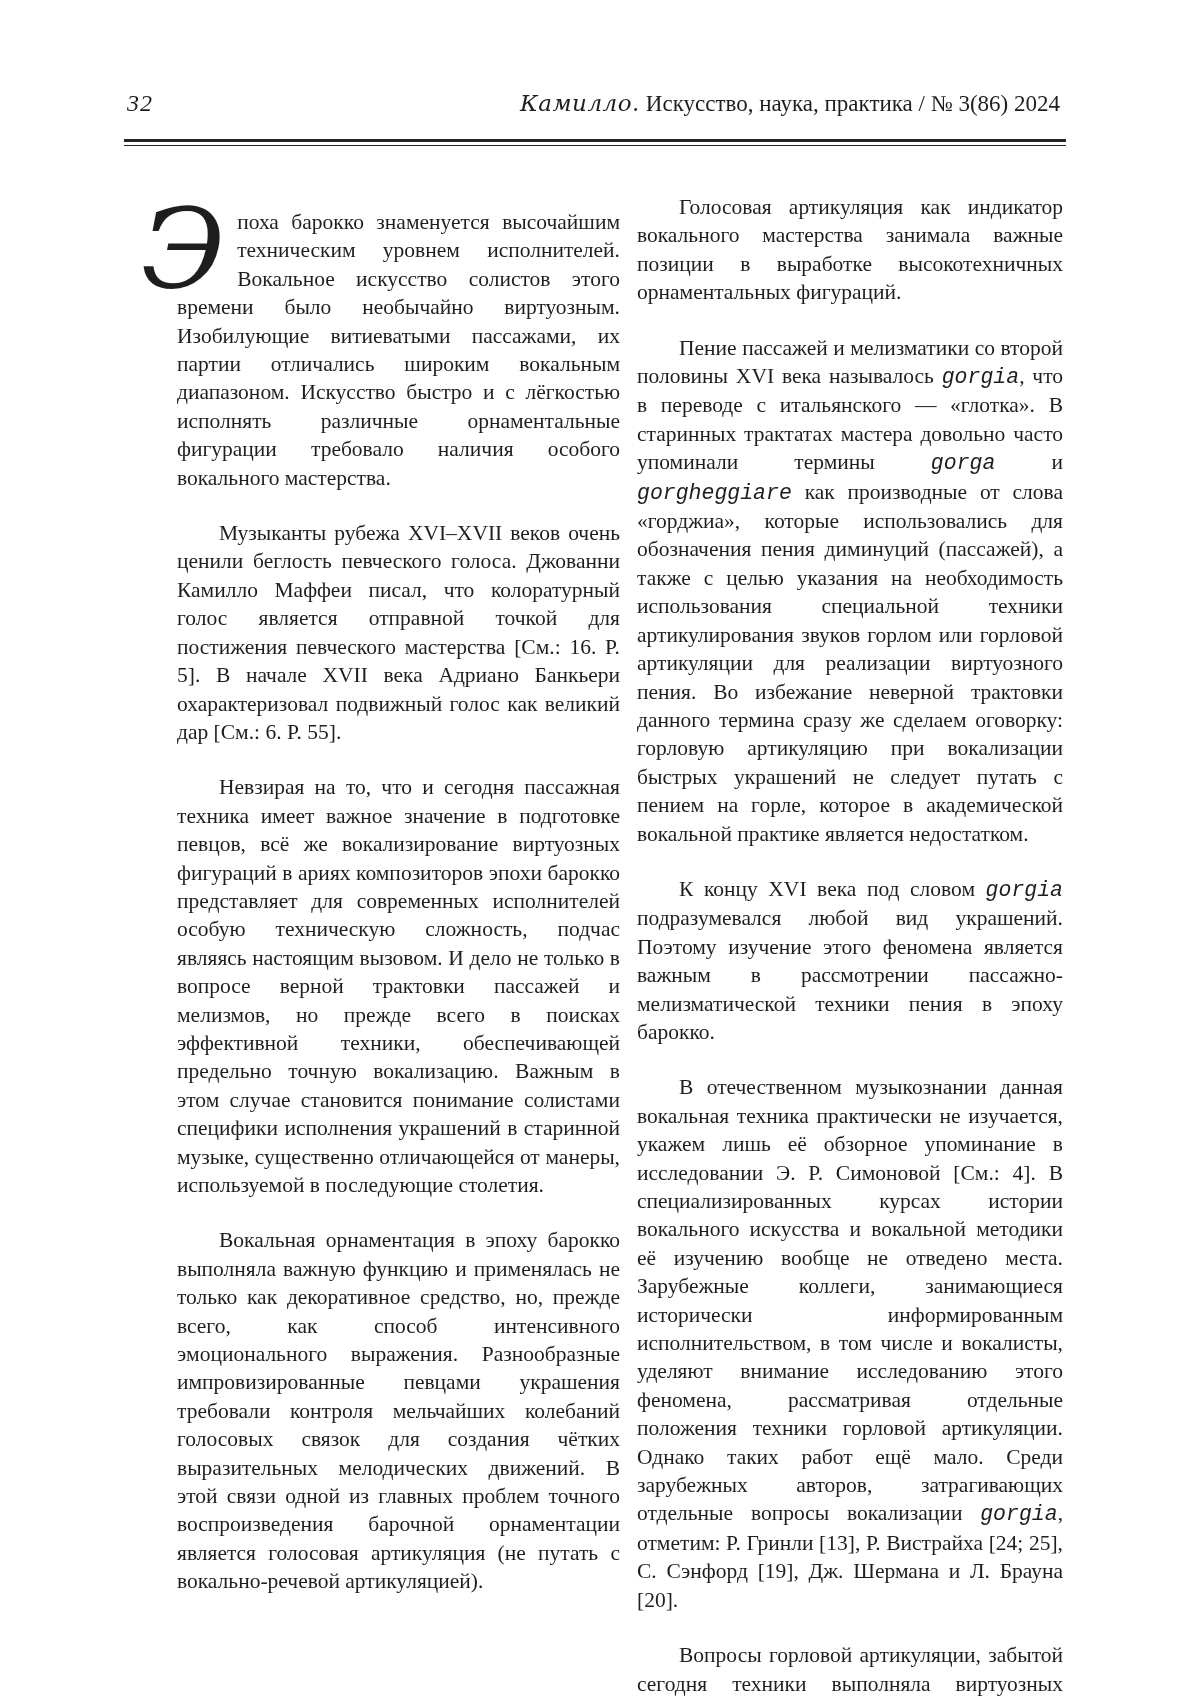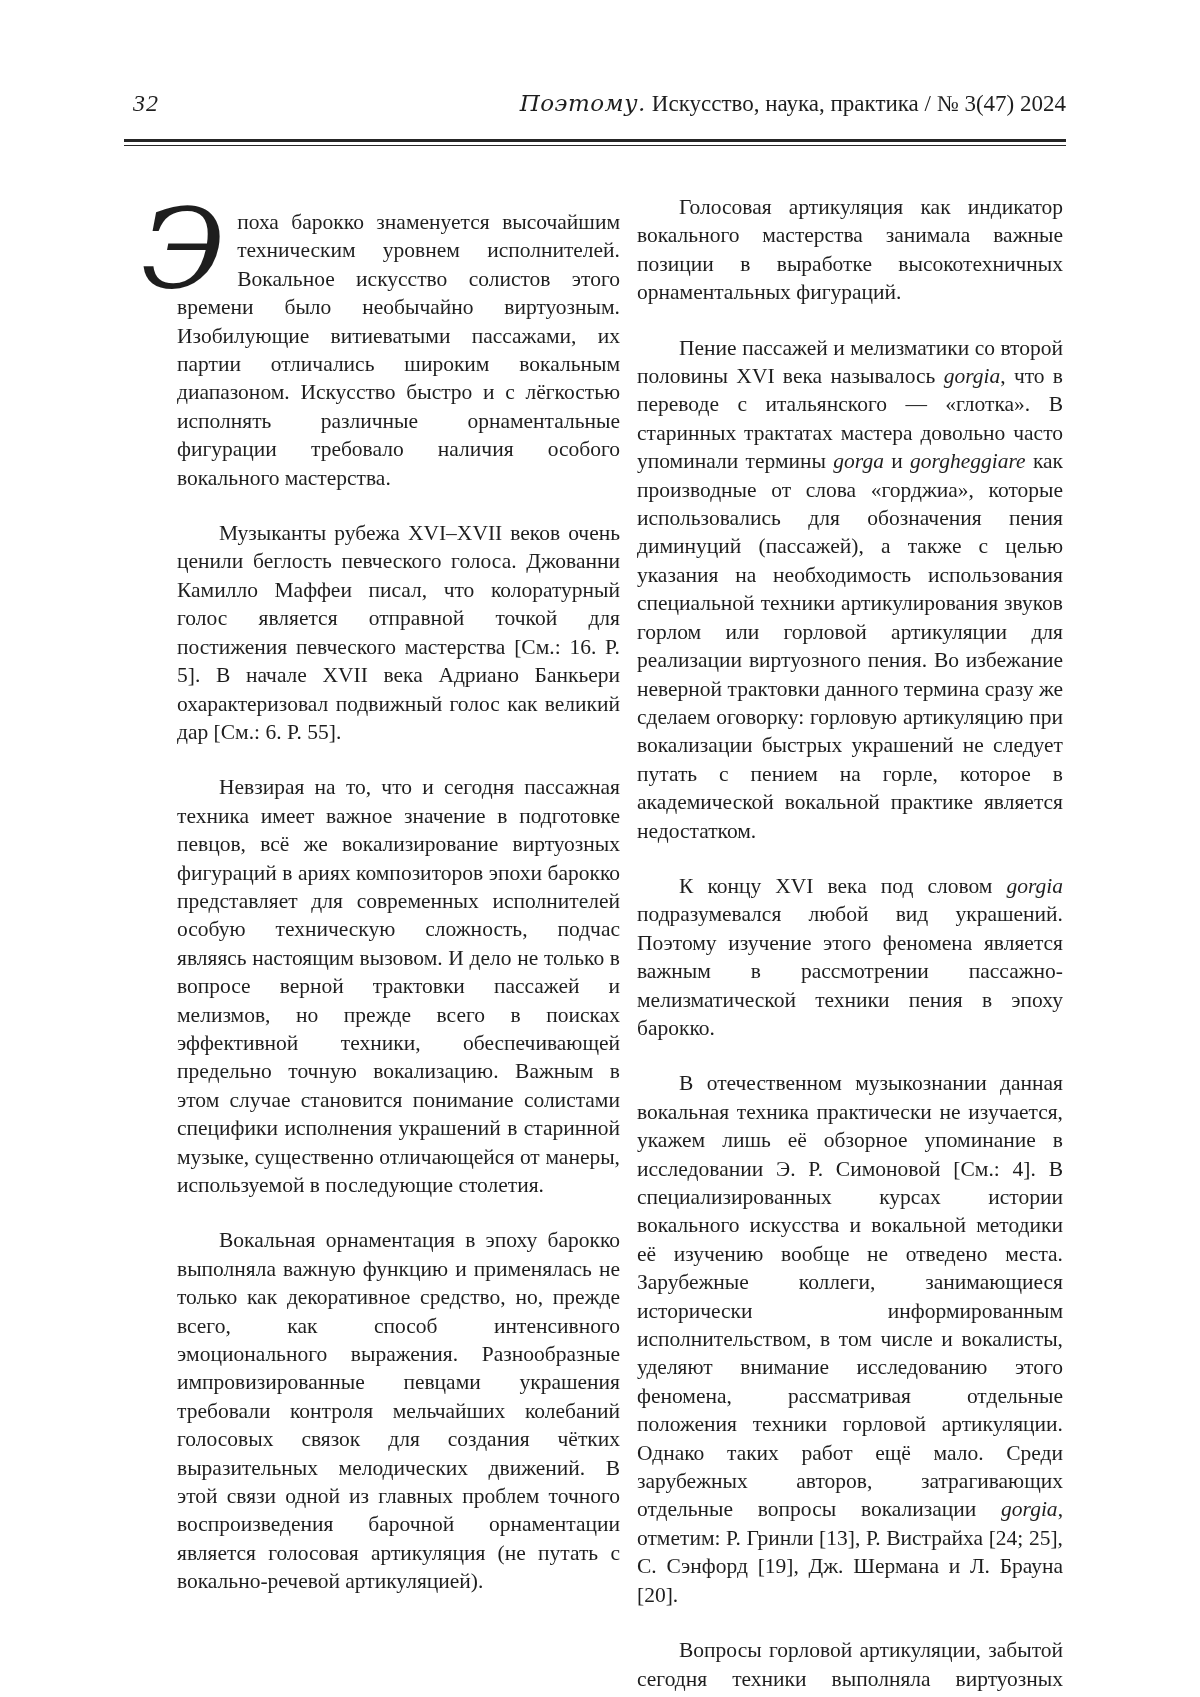--- a/index.html
+++ b/index.html
@@ -11,21 +11,21 @@
     width: 1200px;
     height: 1697px;
     position: relative;
     overflow: hidden;
     font-family: "Liberation Serif", serif;
     color: #1e1e1e;
     -webkit-font-smoothing: antialiased;
   }
   .page-header {
     position: absolute;
-    left: 133px;
+    left: 127px;
     top: 90px;
     width: 933px;
     display: flex;
     justify-content: space-between;
     align-items: flex-end;
     font-size: 23px;
   }
   .page-number {
     font-style: italic;
     font-size: 24px;
@@ -53,39 +53,39 @@
     position: absolute;
     text-align: justify;
     font-size: 21.5px;
     line-height: 28.4px;
     color: #1e1e1e;
   }
   .col-left  { left: 177px; top: 208px; width: 443px; }
   .col-right { left: 637px; top: 166px; width: 426px; }
   p.para { margin: 0; padding: 0; }
   p.indent { text-indent: 42px; margin-top: 27px; }
-  .it { font-style: italic; }
+  .it { font-style: italic; font-family: Liberation Mono, monospace; }
   .dropcap {
     float: left;
     font-family: "DejaVu Serif", serif;
     font-style: italic;
     font-weight: normal;
     font-size: 110px;
     line-height: 82px;
     height: 85px;
     margin: 0 12px 0 -36px;
   }
 </style>
 </head>
 <body>
 
 <header class="page-header">
   <span class="page-number">32</span>
   <span class="journal-line">
-    <span class="journal-name">Поэтому.</span><span>Искусство, наука, практика / № 3(47) 2024</span>
+    <span class="journal-name">Камилло.</span><span>Искусство, наука, практика / № 3(86) 2024</span>
   </span>
 </header>
 
 <div class="header-rule"></div>
 
 <div class="column col-left">
     <p class="para"><span class="dropcap">Э</span><span>поха барокко знаменуется высочайшим техническим уровнем исполнителей. Вокальное искусство солистов этого времени было необычайно виртуозным. Изобилующие витиеватыми пассажами, их партии отличались широким вокальным диапазоном. Искусство быстро и с лёгкостью исполнять различные орнаментальные фигурации требовало наличия особого вокального мастерства.</span></p>
     <p class="para indent"><span>Музыканты рубежа XVI–XVII веков очень ценили беглость певческого голоса. Джованни Камилло Маффеи писал, что колоратурный голос является отправной точкой для постижения певческого мастерства [См.: 16. P. 5]. В начале XVII века Адриано Банкьери охарактеризовал подвижный голос как великий дар [См.: 6. P. 55].</span></p>
     <p class="para indent"><span>Невзирая на то, что и сегодня пассажная техника имеет важное значение в подготовке певцов, всё же вокализирование виртуозных фигураций в ариях композиторов эпохи барокко представляет для современных исполнителей особую техническую сложность, подчас являясь настоящим вызовом. И дело не только в вопросе верной трактовки пассажей и мелизмов, но прежде всего в поисках эффективной техники, обеспечивающей предельно точную вокализацию. Важным в этом случае становится понимание солистами специфики исполнения украшений в старинной музыке, существенно отличающейся от манеры, используемой в последующие столетия.</span></p>
     <p class="para indent"><span>Вокальная орнаментация в эпоху барокко выполняла важную функцию и применялась не только как декоративное средство, но, прежде всего, как способ интенсивного эмоционального выражения. Разнообразные импровизированные певцами украшения требовали контроля мельчайших колебаний голосовых связок для создания чётких выразительных мелодических движений. В этой связи одной из главных проблем точного воспроизведения барочной орнаментации является голосовая артикуляция (не путать с вокально-речевой артикуляцией).</span></p>

